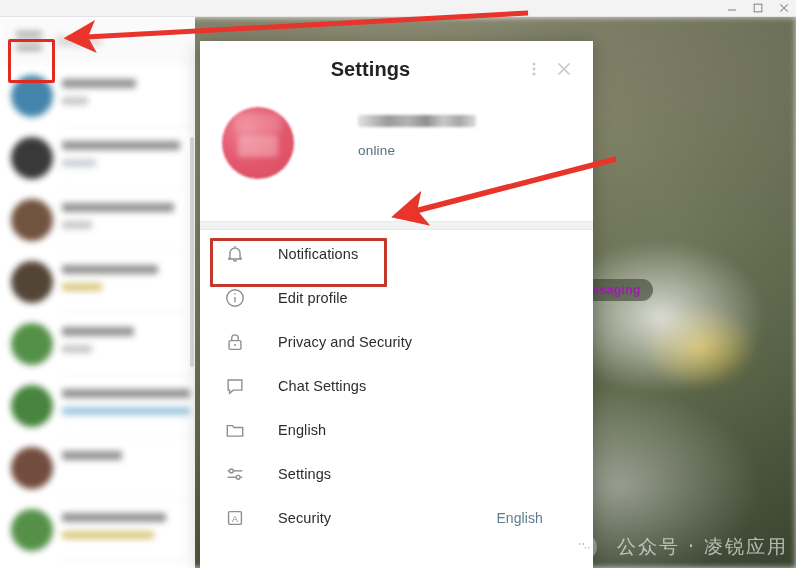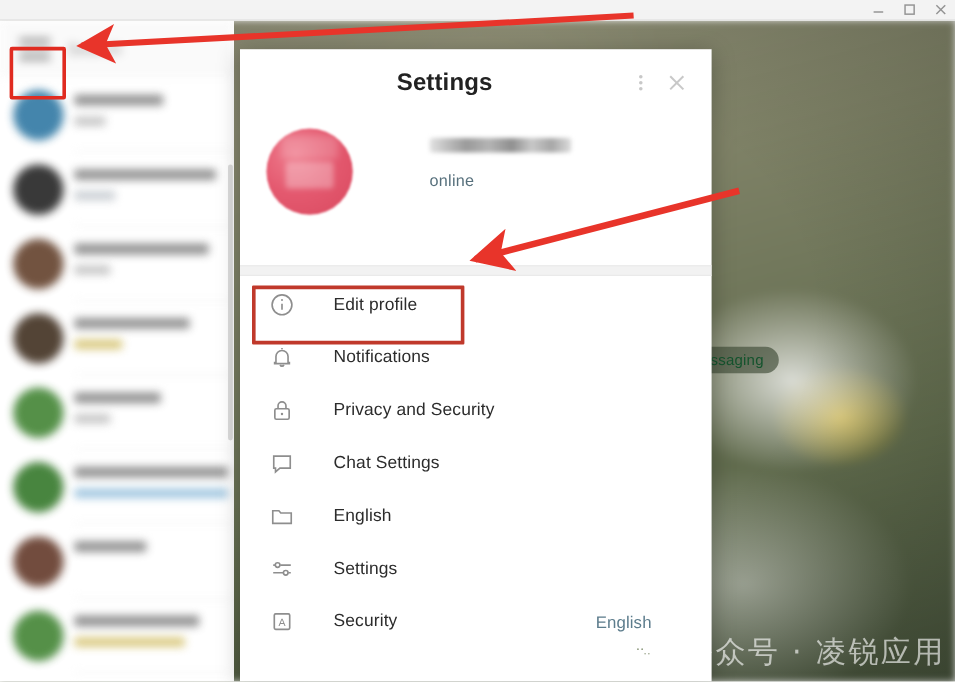--- a/index.html
+++ b/index.html
@@ -41,28 +41,29 @@
       linear-gradient(165deg, #8f8d77 0%, #7e8166 35%, #5f6a4c 72%, #44503a 100%);
     filter: blur(3px);
   }
   .photo-vignette {
     position: absolute; inset: 0;
     background: radial-gradient(ellipse 620px 480px at 50% 45%, rgba(0,0,0,0) 45%, rgba(20,24,14,.28) 100%);
   }
 
   
   .bg-pill {
-    position: absolute; left: 578px; top: 272px;
+    position: absolute; left: 578px; top: 262px;
     height: 22px; border-radius: 11px;
     background: rgba(56,70,48,.62);
-    color: #14532d; font-size: 12.5px;
+    color: #a21caf; font-size: 12.5px;
     display: flex; align-items: center;
     padding: 0 12px 0 14px;
     letter-spacing: .2px;
     filter: blur(.4px);
+    font-weight: bold;
   }
 
   
   .sidebar {
     position: absolute; left: 0; top: 0; width: 195px; height: 551px;
     background: #ffffff;
     overflow: hidden;
   }
   .sidebar-inner { position: absolute; inset: 0; filter: blur(3.4px); opacity: .95; }
   .sb-top {
@@ -177,21 +178,21 @@
     border: 3px solid #c0392b; border-radius: 1px;
   }
   .arrow-svg { left: 0; top: 0; width: 796px; height: 568px; }
 
   
   .watermark {
     position: absolute; right: 8px; bottom: 8px;
     display: flex; align-items: center; gap: 20px;
     z-index: 50;
     color: rgba(255,255,255,.62);
-    font-size: 25px;
+    font-size: 19px;
     letter-spacing: 2px;
     font-family: "DejaVu Sans", sans-serif;
   }
   .wm-logo {
     width: 26px; height: 26px; border-radius: 50%;
     background: rgba(255,255,255,.30);
     display: flex; align-items: center; justify-content: center;
   }
   .wm-logo svg { opacity: .85; }
 </style>
@@ -315,36 +316,36 @@
           <div class="prof-status">online</div>
         </div>
       </div>
 
       <div class="dlg-divider"></div>
 
       <div class="menu" id="settings-menu">
           <div class="menu-item">
             <div class="mi-icon">
               <svg width="22" height="22" viewBox="0 0 24 24" fill="none" stroke="#8e8e8e" stroke-width="1.5">
+                <path d="M6.5 16.5V11a5.5 5.5 0 0 1 11 0v5.5h1.2v1H5.3v-1z"></path>
+                <path d="M12 3.2v1.3"></path>
+                <path d="M10.3 18.6a1.8 1.8 0 0 0 3.4 0"></path>
+              </svg>
+            </div>
+            <div class="mi-label">Notifications</div>
+          </div>
+          <div class="menu-item">
+            <div class="mi-icon">
+              <svg width="22" height="22" viewBox="0 0 24 24" fill="none" stroke="#8e8e8e" stroke-width="1.5">
                 <circle cx="12" cy="12" r="9"></circle>
                 <line x1="12" y1="11" x2="12" y2="16.5"></line>
                 <circle cx="12" cy="7.6" r=".9" fill="#8e8e8e" stroke="none"></circle>
               </svg>
             </div>
             <div class="mi-label">Edit profile</div>
-          </div>
-          <div class="menu-item">
-            <div class="mi-icon">
-              <svg width="22" height="22" viewBox="0 0 24 24" fill="none" stroke="#8e8e8e" stroke-width="1.5">
-                <path d="M6.5 16.5V11a5.5 5.5 0 0 1 11 0v5.5h1.2v1H5.3v-1z"></path>
-                <path d="M12 3.2v1.3"></path>
-                <path d="M10.3 18.6a1.8 1.8 0 0 0 3.4 0"></path>
-              </svg>
-            </div>
-            <div class="mi-label">Notifications</div>
           </div>
           <div class="menu-item">
             <div class="mi-icon">
               <svg width="22" height="22" viewBox="0 0 24 24" fill="none" stroke="#8e8e8e" stroke-width="1.5">
                 <rect x="5.5" y="10.5" width="13" height="9.5" rx="1.4"></rect>
                 <path d="M8.4 10.5V7.8a3.6 3.6 0 0 1 7.2 0v2.7"></path>
                 <circle cx="12" cy="15.2" r="1.1" fill="#8e8e8e" stroke="none"></circle>
               </svg>
             </div>
             <div class="mi-label">Privacy and Security</div>

